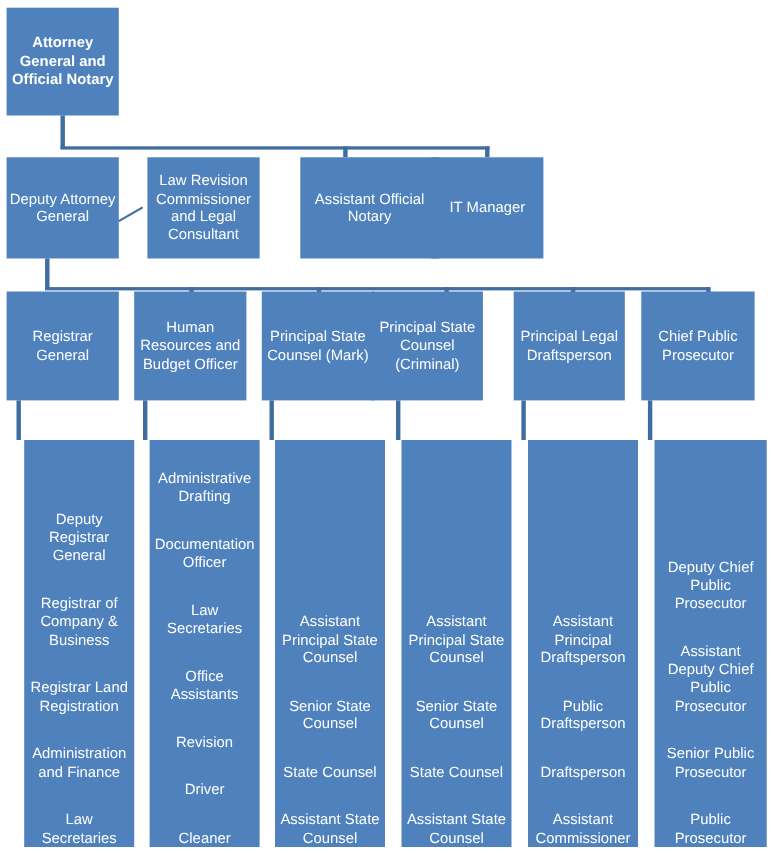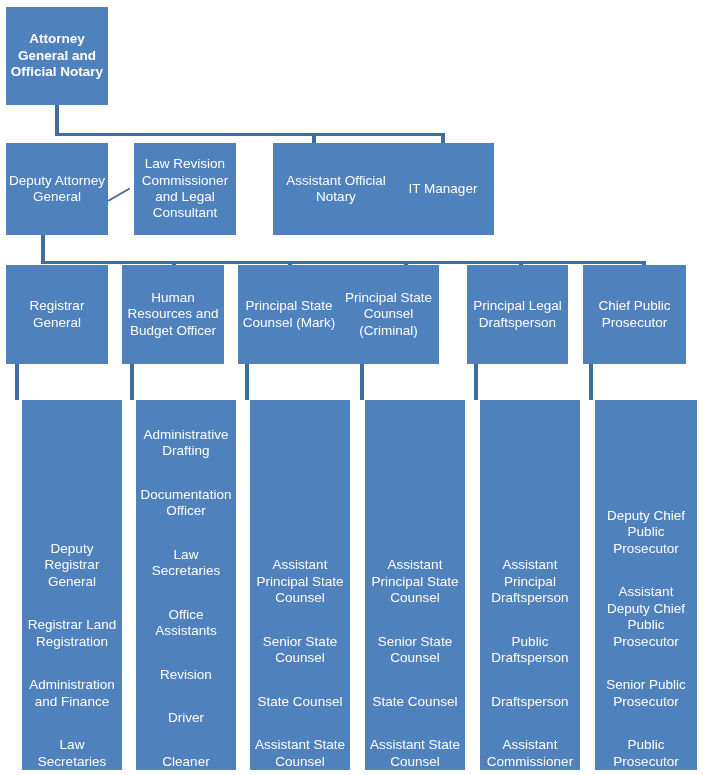--- a/index.html
+++ b/index.html
@@ -126,20 +126,21 @@
 
   <div class="conn v" style="left:15px; top:364px; width:4px; height:36px;"></div>
   <div class="conn v" style="left:130px; top:364px; width:4px; height:36px;"></div>
   <div class="conn v" style="left:245px; top:364px; width:4px; height:36px;"></div>
   <div class="conn v" style="left:360px; top:364px; width:4px; height:36px;"></div>
   <div class="conn v" style="left:474px; top:364px; width:4px; height:36px;"></div>
   <div class="conn v" style="left:589px; top:364px; width:4px; height:36px;"></div>
 
   <div class="node list" style="left:22px; top:400px; width:100px; height:370px; padding-top:26px;">
     <span class="list-item">Deputy Registrar General</span>
+    <span class="list-item">Registrar of Company &amp; Business</span>
     <span class="list-item">Registrar Land Registration</span>
     <span class="list-item">Administration and Finance</span>
     <span class="list-item">Law Secretaries</span>
   </div>
 
   <div class="node list" style="left:136px; top:400px; width:100px; height:370px; padding-top:50px;">
     <span class="list-item">Administrative Drafting</span>
     <span class="list-item">Documentation Officer</span>
     <span class="list-item">Law Secretaries</span>
     <span class="list-item">Office Assistants</span>

